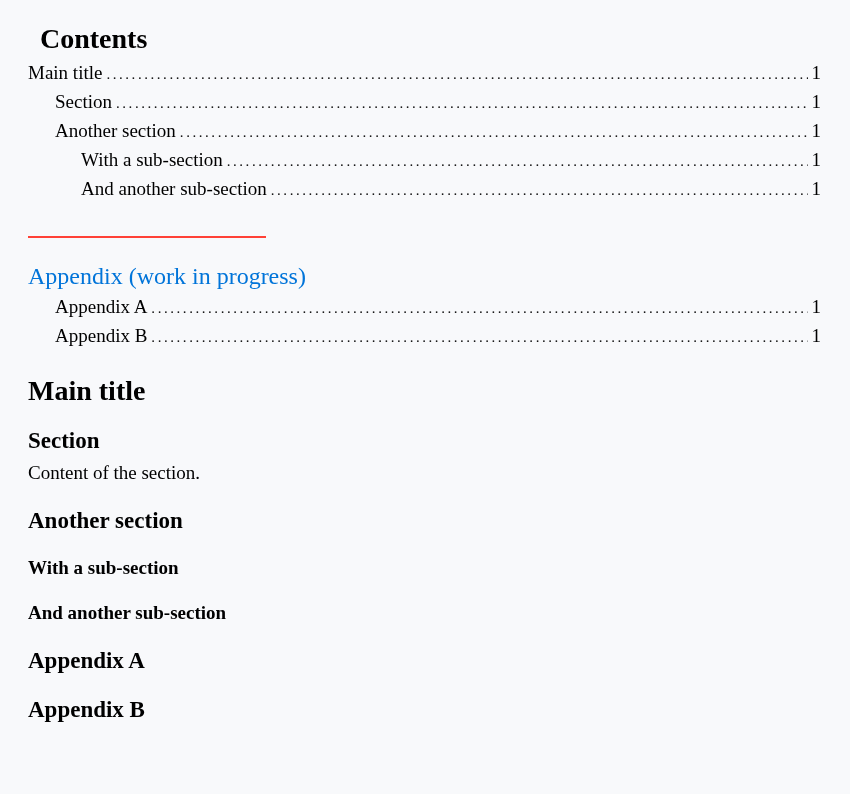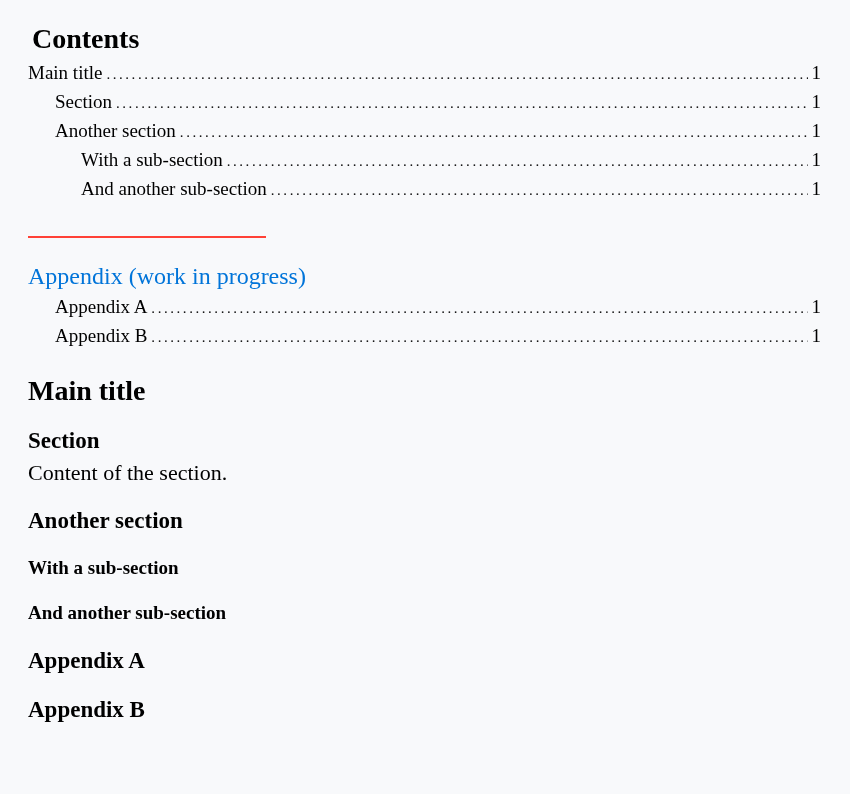--- a/index.html
+++ b/index.html
@@ -6,21 +6,21 @@
   body {
     width: 850px; height: 794px;
     background: #f8f9fb;
     font-family: "Liberation Serif", "DejaVu Serif", serif;
     color: #000;
     position: relative;
     overflow: hidden;
   }
   .page { position: absolute; left: 28px; top: 0; width: 793px; }
   .h-contents {
-    position: absolute; top: 22px; left: 4px;
+    position: absolute; top: 22px; left: 12px;
     font-size: 28px; font-weight: bold; line-height: 34px; margin: 0;
   }
   .toc { position: absolute; left: 0; width: 793px; }
   .toc-entry {
     position: absolute; left: 0; right: 0;
     display: flex; align-items: baseline;
     font-size: 19px; line-height: 24px; height: 24px;
   }
   .toc-entry .label { white-space: nowrap; padding-right: 4px; }
   .toc-entry .leader {
@@ -40,21 +40,21 @@
     position: absolute; left: 0; top: 236px;
     width: 238px; height: 2px; background: #ff4136;
   }
   .appendix-heading {
     position: absolute; left: 0; top: 262px;
     font-size: 24px; line-height: 28px; color: #0074d9; margin: 0; font-weight: normal;
   }
   .h1 { position: absolute; left: 0; margin: 0; font-weight: bold; font-size: 28px; line-height: 34px; }
   .h2 { position: absolute; left: 0; margin: 0; font-weight: bold; font-size: 23px; line-height: 30px; }
   .h3 { position: absolute; left: 0; margin: 0; font-weight: bold; font-size: 19px; line-height: 26px; }
-  .para { position: absolute; left: 0; margin: 0; font-size: 22px; line-height: 24px; }
+  .para { position: absolute; left: 0; margin: 0; font-size: 19px; line-height: 24px; }
 </style>
 </head>
 <body>
 
 <div class="page">
 
   <h1 class="h-contents">Contents</h1>
 
   <div class="toc">
     <div class="toc-entry lvl1" style="top:61px">

